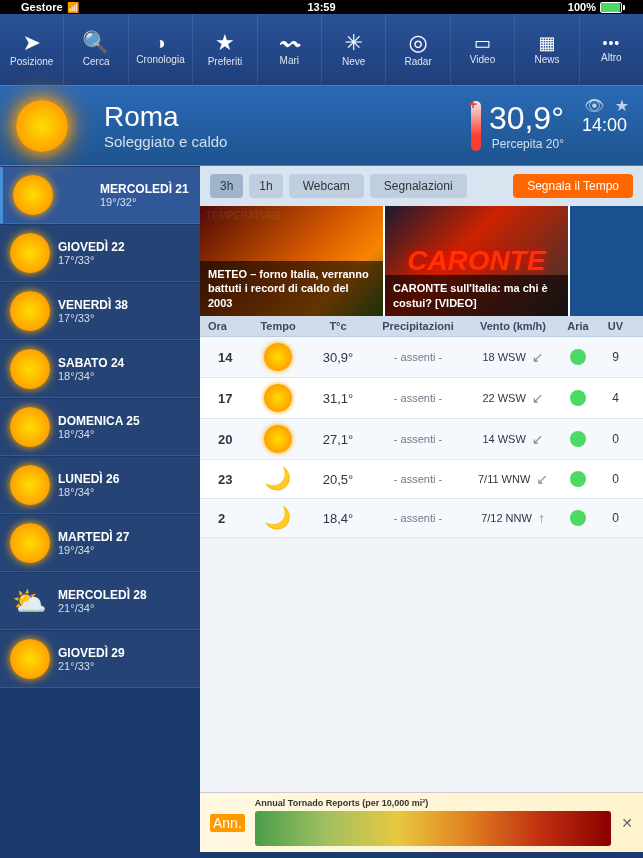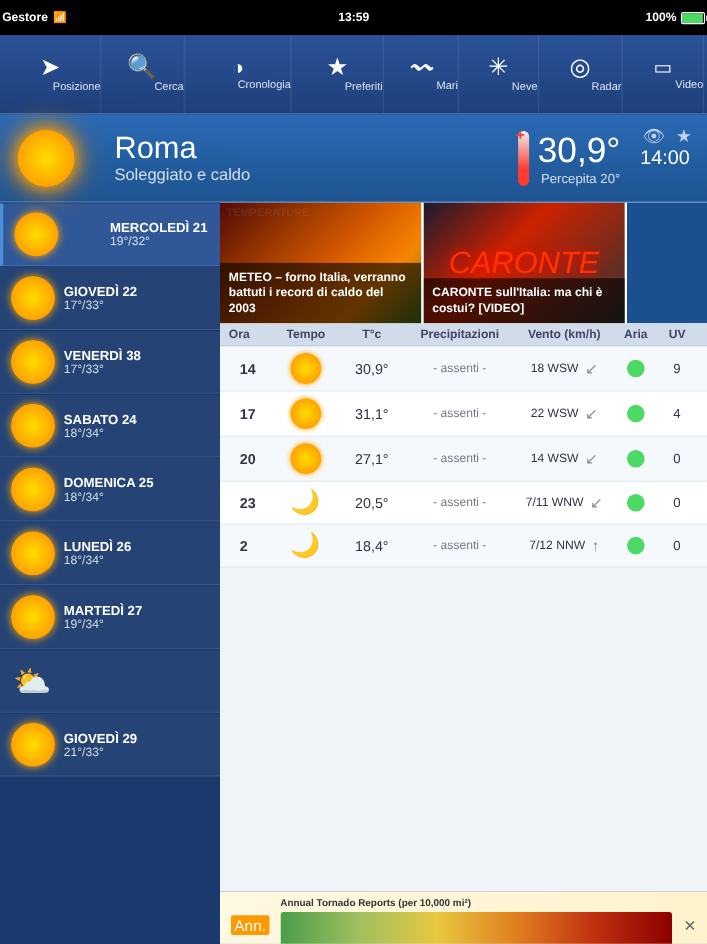--- a/index.html
+++ b/index.html
@@ -7,25 +7,25 @@
       width: 643px;
       height: 858px;
       font-family: -apple-system, 'Helvetica Neue', Arial, sans-serif;
       background: #1a3a6e;
       overflow: hidden;
     }
 
     
     #status-bar {
       background: #000;
-      height: 32px;
+      height: 14px;
       display: flex;
       align-items: center;
       justify-content: space-between;
-      padding: 0 2px;
+      padding: 0 21px;
       color: #fff;
       font-size: 11px;
       font-weight: 600;
     }
     .status-left { display: flex; align-items: center; gap: 5px; }
     .status-center { position: absolute; left: 50%; transform: translateX(-50%); }
     .status-right { display: flex; align-items: center; gap: 4px; }
     .wifi-icon { font-size: 10px; }
     .battery {
       width: 22px; height: 11px; border: 1.5px solid #fff; border-radius: 2px;
@@ -56,21 +56,21 @@
       color: #fff;
       font-size: 10px;
       gap: 2px;
       border-right: 1px solid rgba(255,255,255,0.1);
     }
     .nav-item:last-child { border-right: none; }
     .nav-icon {
       font-size: 22px;
       line-height: 1;
     }
-    .nav-label { font-size: 10px; color: rgba(255,255,255,0.85); padding-left: 48px; }
+    .nav-label { font-size: 10px; color: rgba(255,255,255,0.85); }
 
     
     #weather-header {
       background: linear-gradient(180deg, #2a6ab5 0%, #1e5490 100%);
       height: 80px;
       display: flex;
       align-items: center;
       padding: 0 16px;
       position: relative;
       border-bottom: 1px solid rgba(255,255,255,0.15);
@@ -486,49 +486,60 @@
     <div class="forecast-item">
       <div class="forecast-icon sun-icon"></div>
       <div class="forecast-text">
         <div class="forecast-day">MARTEDÌ 27</div>
         <div class="forecast-temp">19°/34°</div>
       </div>
     </div>
 
     <div class="forecast-item">
       <div class="forecast-icon" style="width:40px;height:40px;font-size:28px;display:flex;align-items:center;justify-content:center;">⛅</div>
+      <div class="forecast-text">
+        <div class="forecast-day">MERCOLEDÌ 28</div>
+        <div class="forecast-temp">21°/34°</div>
+      </div>
     </div>
 
     <div class="forecast-item">
       <div class="forecast-icon sun-icon"></div>
       <div class="forecast-text">
         <div class="forecast-day">GIOVEDÌ 29</div>
         <div class="forecast-temp">21°/33°</div>
       </div>
     </div>
 
   </div>
 
   <div id="right-panel">
 
+    <div id="controls-bar">
+      <button class="time-btn active">3h</button>
+      <button class="time-btn">1h</button>
+      <button class="webcam-btn">Webcam</button>
+      <button class="segnalazioni-btn">Segnalazioni</button>
+      <button class="segnala-btn">Segnala il Tempo</button>
+    </div>
 
     <div id="news-row">
       <div class="news-card">
         <div class="news-bg news-bg-1">
           <div style="position:absolute;top:4px;left:6px;color:#fff;font-size:10px;font-weight:bold;opacity:0.7;">TEMPERATURE</div>
           <div style="width:100%;height:100%;background:linear-gradient(135deg,#4a0a0a,#8B3000,#cc5500,#ff8800,#4a7a1a);opacity:0.9;"></div>
         </div>
         <div class="news-overlay">
           <div class="news-title">METEO – forno Italia, verranno battuti i record di caldo del 2003</div>
         </div>
       </div>
       <div class="news-card">
         <div class="news-bg news-bg-2">
           <div style="width:100%;height:100%;display:flex;align-items:center;justify-content:center;">
-            <span style="color:#ff3300;font-size:28px;font-weight:400;text-shadow:0 0 10px #ff0000;font-style:italic;">CARONTE</span>
+            <span style="color:#ff3300;font-size:28px;font-weight:700;text-shadow:0 0 10px #ff0000;font-style:italic;">CARONTE</span>
           </div>
         </div>
         <div class="news-overlay">
           <div class="news-title">CARONTE sull'Italia: ma chi è costui? [VIDEO]</div>
         </div>
       </div>
       <div class="news-card" style="flex:0.4;background:#1a3a6e;">
         <div class="news-bg" style="background:#1a5090;">
         </div>
       </div>

